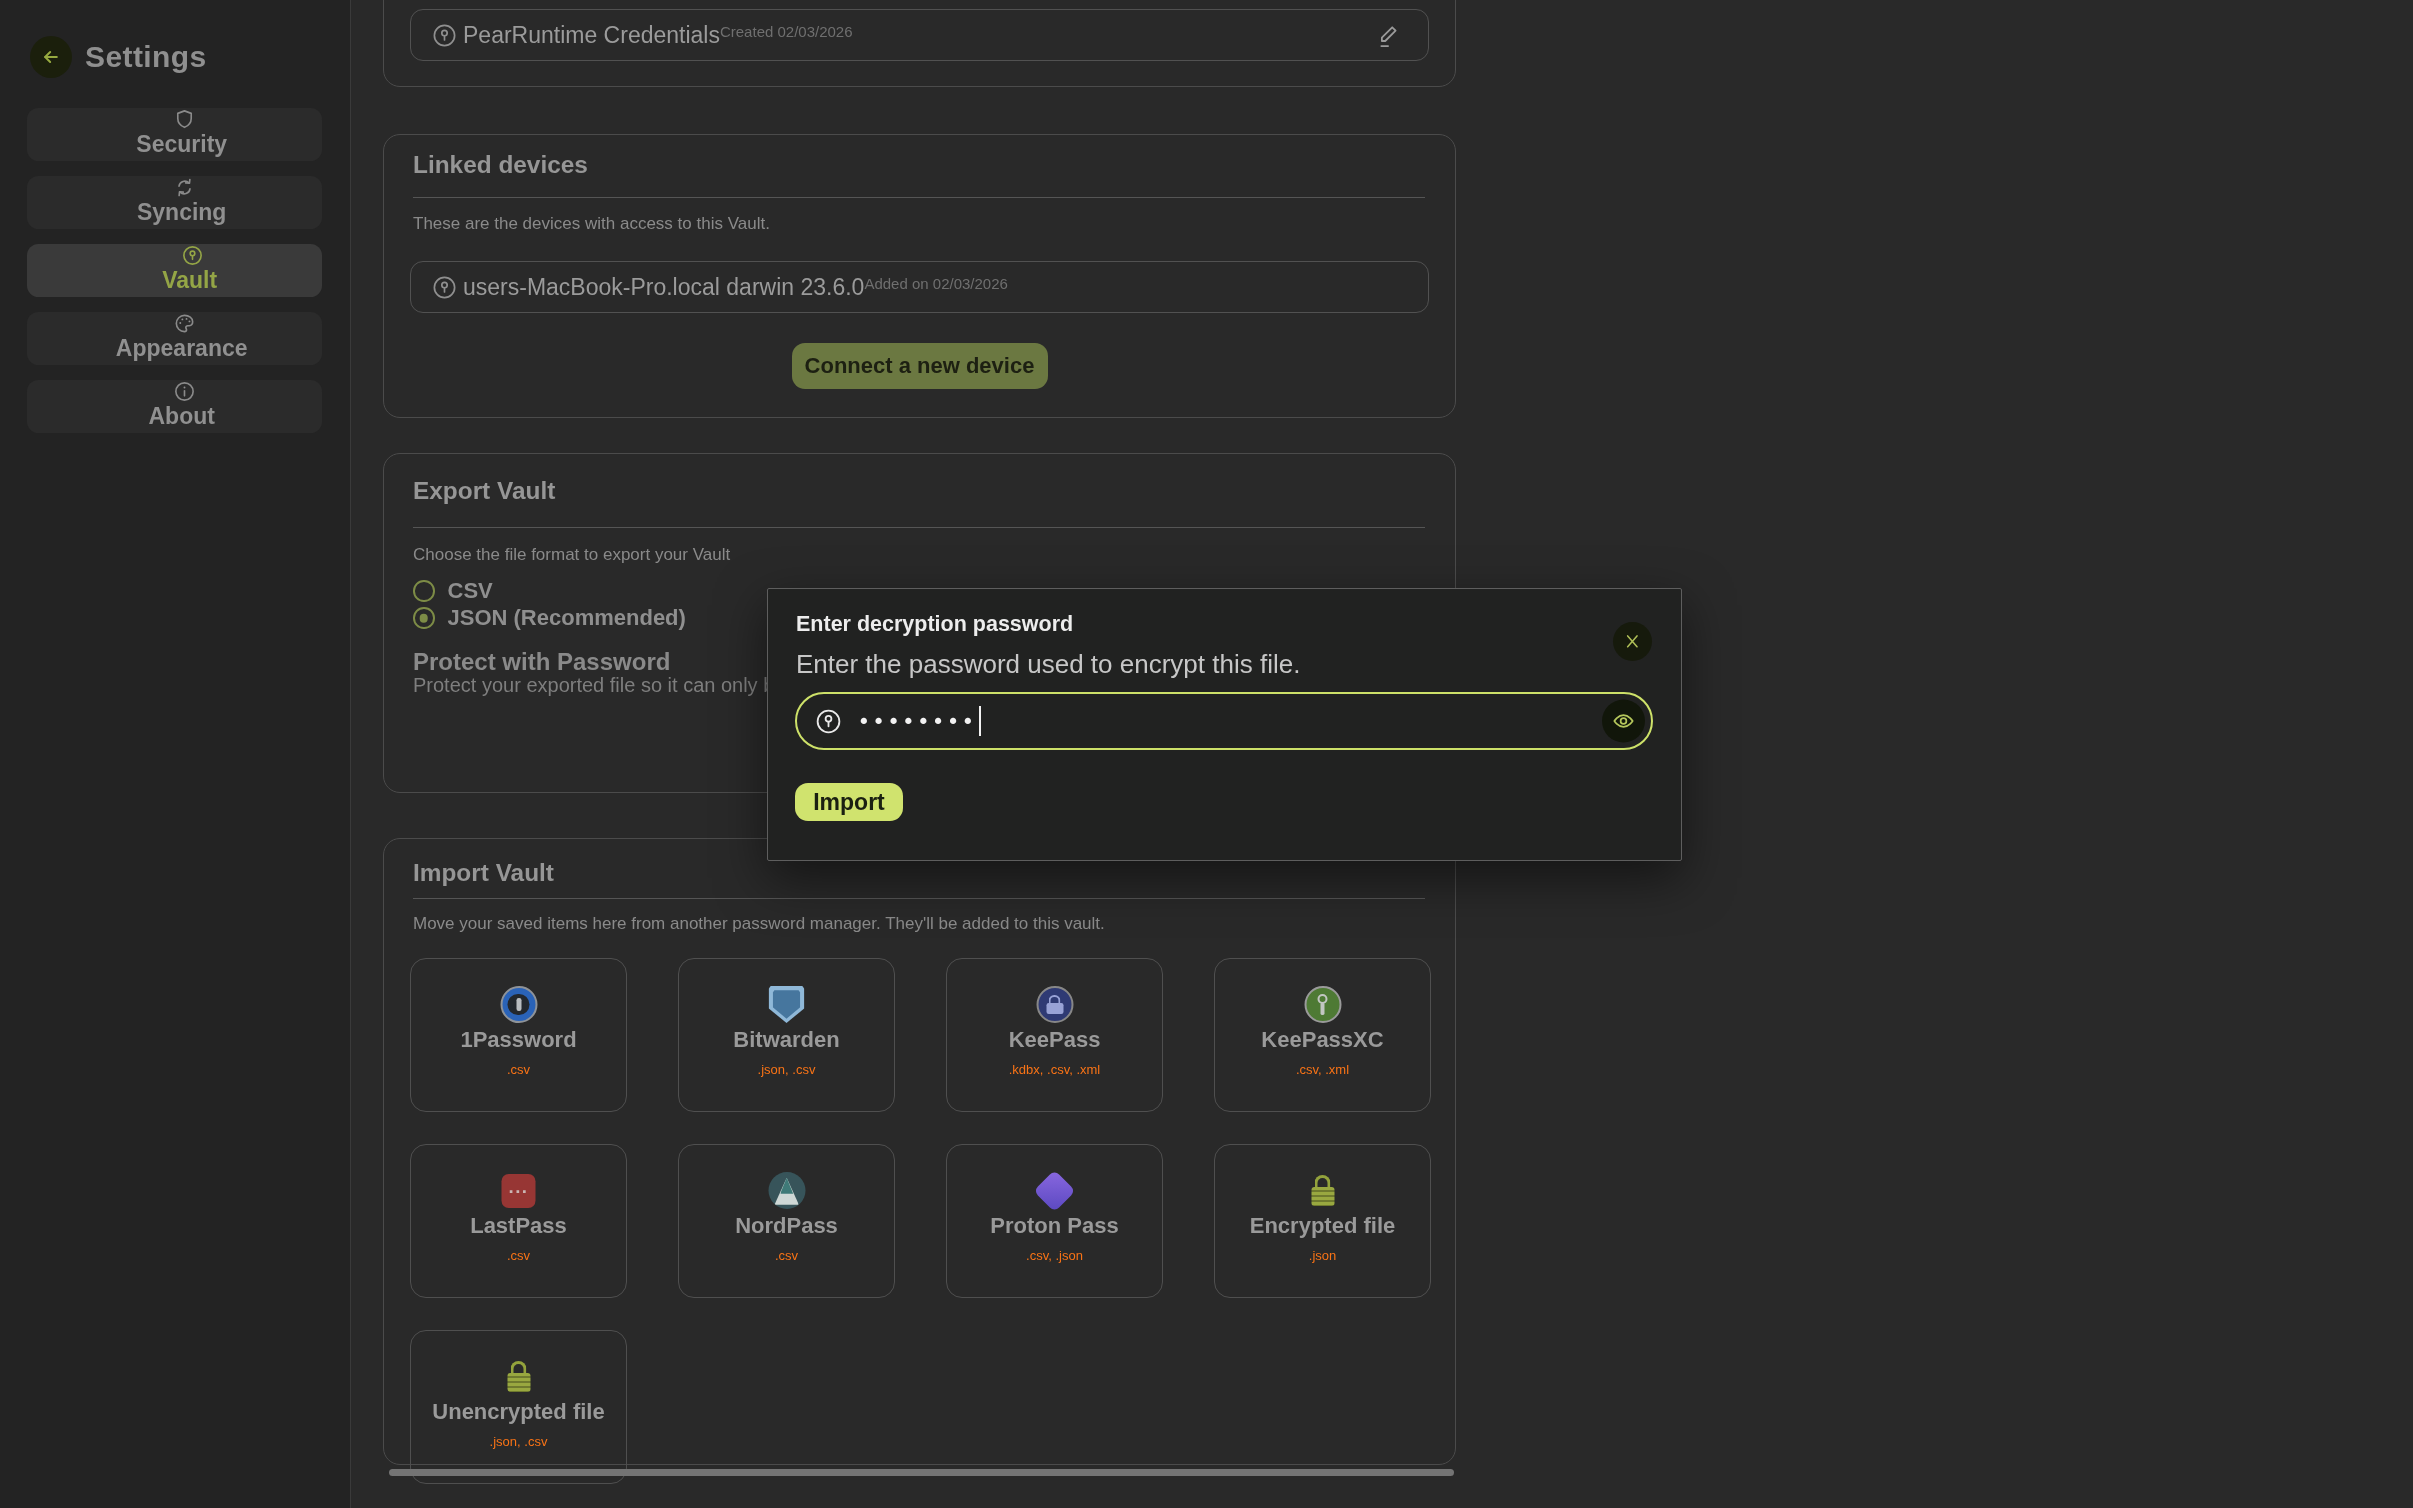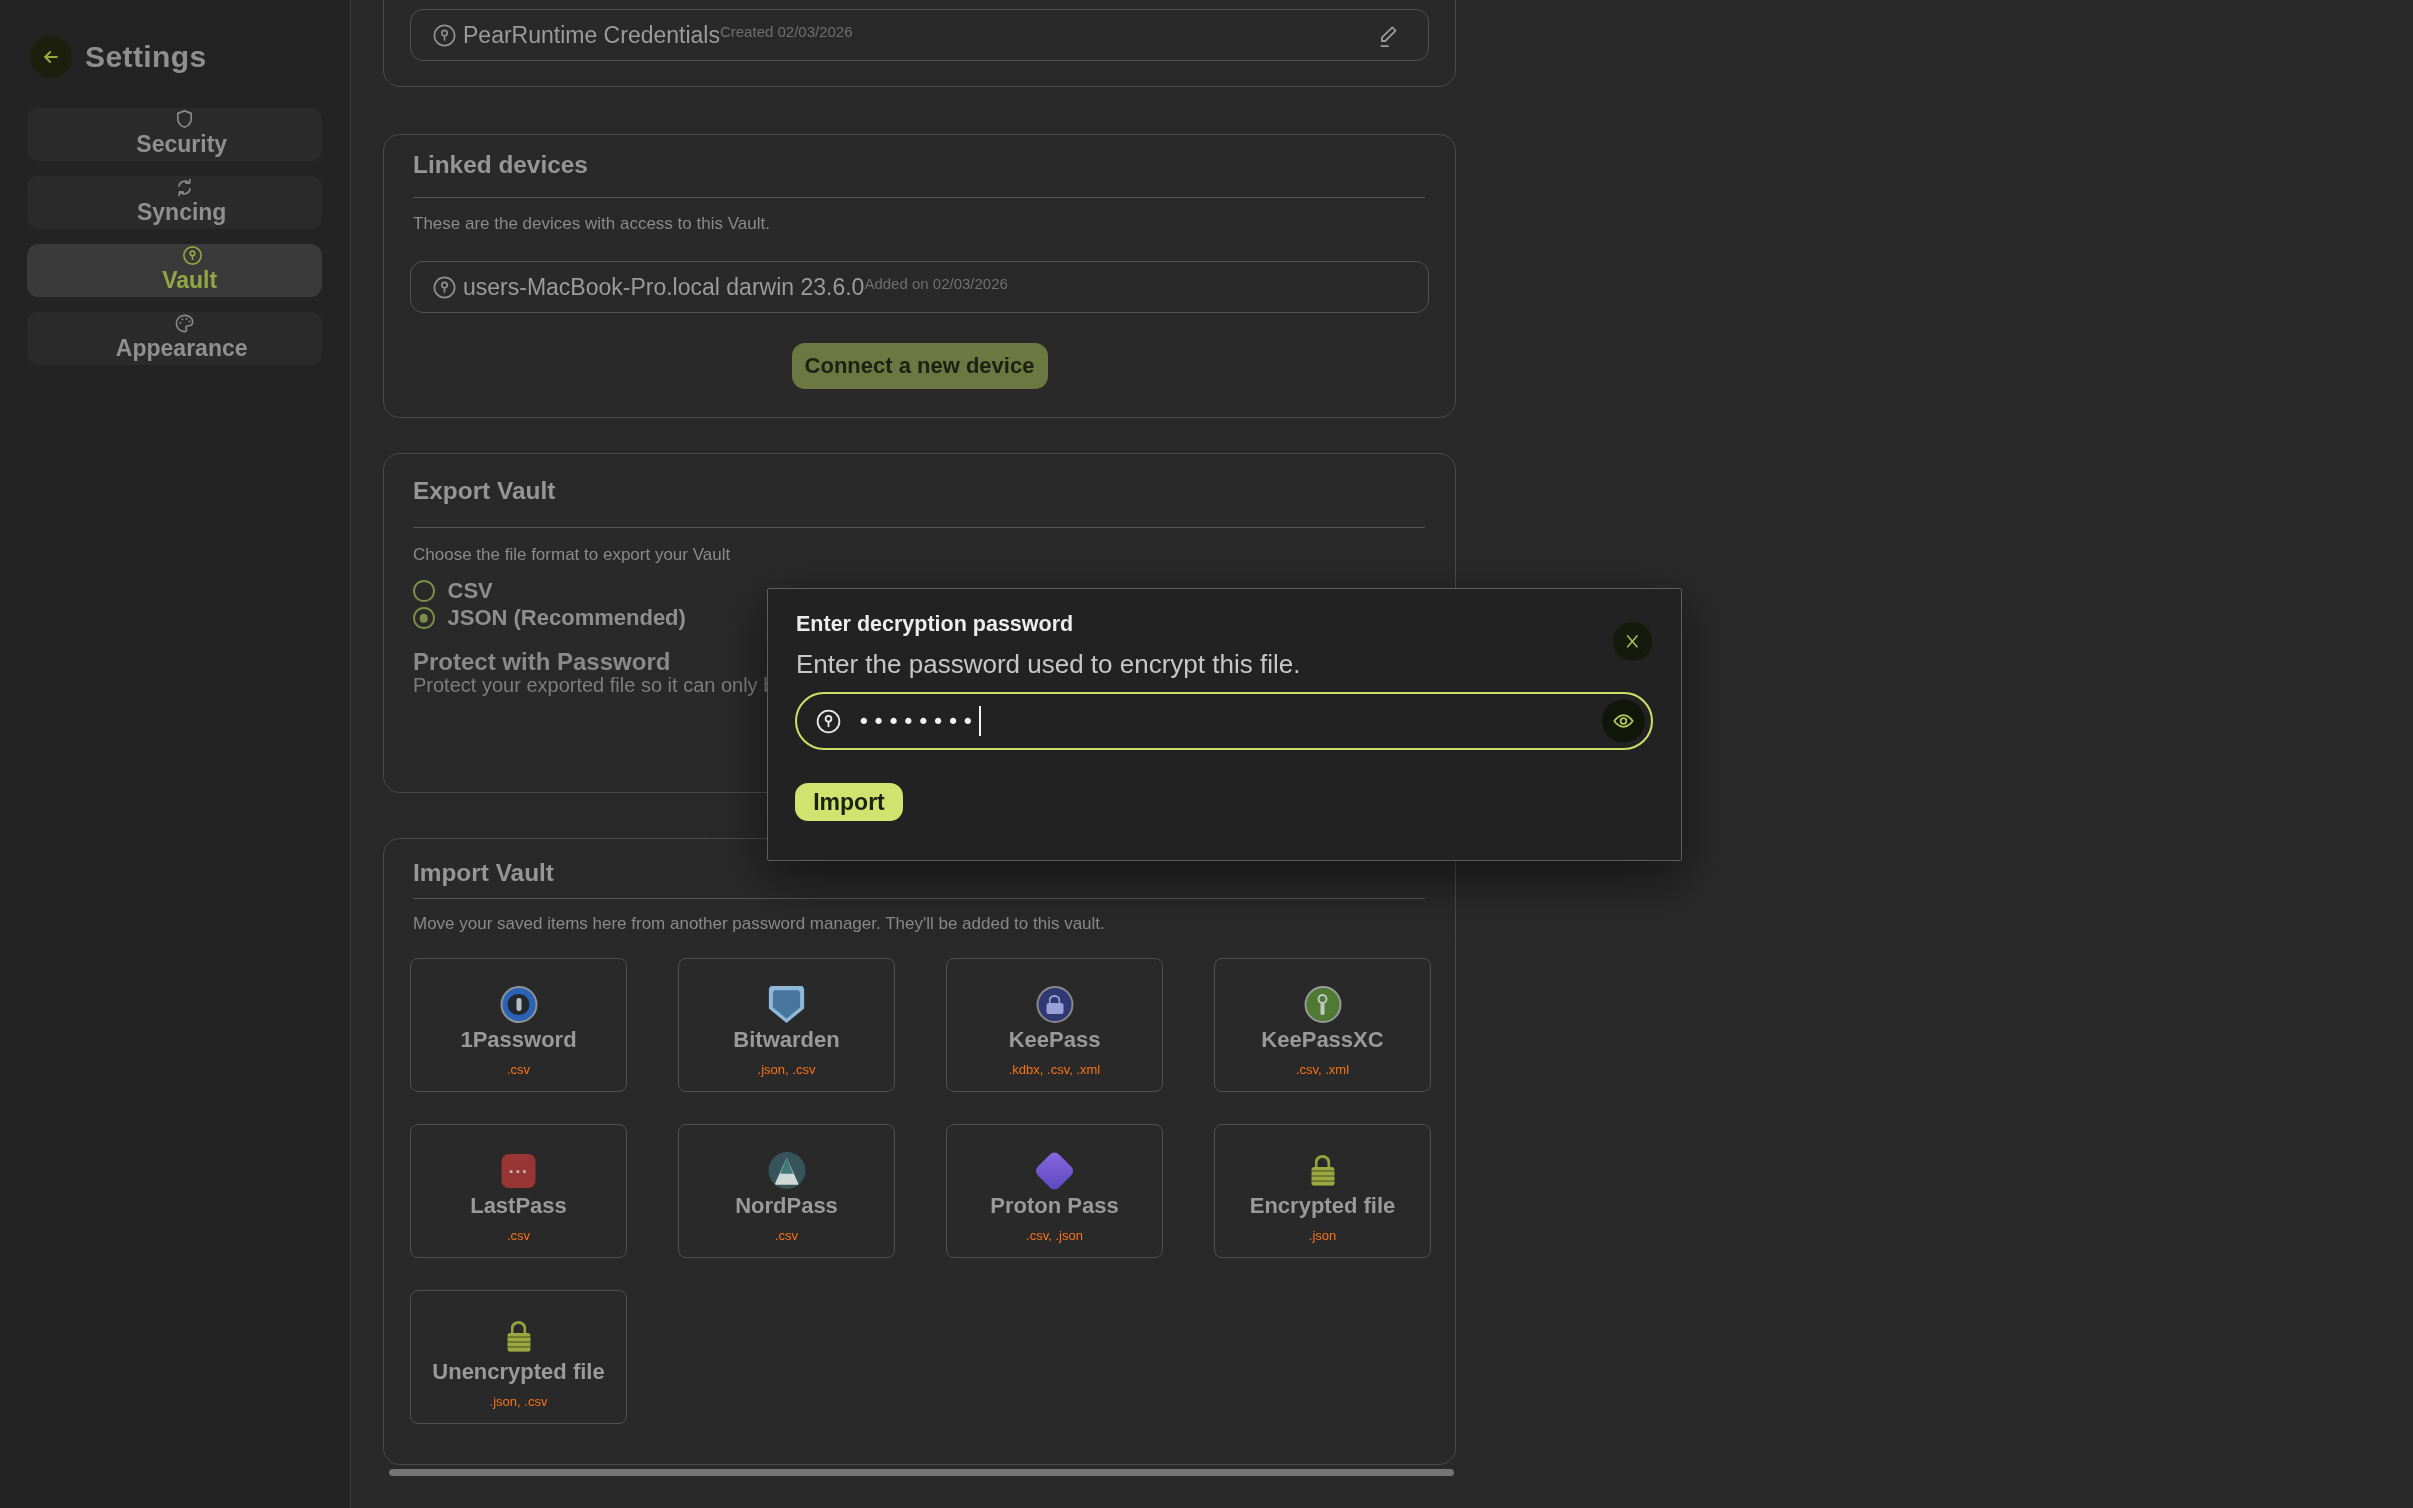--- a/index.html
+++ b/index.html
@@ -47,21 +47,21 @@
   .radio-row{position:absolute;left:29px;display:flex;align-items:center;height:24.4px;cursor:pointer;}
   .radio{width:21.5px;height:21.5px;border-radius:50%;border:2.9px solid #7d8c46;position:relative;flex:0 0 auto;}
   .radio.selected::after{content:"";position:absolute;left:50%;top:50%;transform:translate(-50%,-50%);width:8.6px;height:8.6px;border-radius:50%;background:#7d8c46;}
   .radio-label{margin-left:13px;font-size:22px;font-weight:bold;color:#8f8f8f;}
 
   .protect-h{position:absolute;left:29px;font-size:24px;font-weight:bold;color:#8a8a8a;}
   .protect-d{position:absolute;left:29px;font-size:20px;color:#7e7e7e;white-space:nowrap;}
 
   
   .grid{position:absolute;left:26px;top:119px;display:grid;grid-template-columns:repeat(4,217px);column-gap:51px;row-gap:32px;}
-  .src-card{width:217px;height:134px;border:1.4px solid #4f4f4f;border-radius:8px;position:relative;cursor:pointer;}
+  .src-card{width:217px;height:154px;border:1.4px solid #4f4f4f;border-radius:16px;position:relative;cursor:pointer;}
   .src-icon{position:absolute;left:50%;top:27px;transform:translateX(-50%);width:37px;height:37px;display:flex;align-items:center;justify-content:center;}
   .src-name{position:absolute;left:0;right:0;top:68px;text-align:center;font-size:22px;font-weight:bold;color:#9a9a9a;}
   .src-fmt{position:absolute;left:0;right:0;top:103px;text-align:center;font-size:13px;color:#f97316;}
 
   
   .i-1p{width:37px;height:37px;border-radius:50%;border:2.2px solid #8f9398;background:#2a63b8;display:flex;align-items:center;justify-content:center;}
   .i-1p .inner{width:21.5px;height:21.5px;border-radius:50%;background:#23282e;display:flex;align-items:center;justify-content:center;}
   .i-1p .bar{width:5px;height:13px;border-radius:2.2px;background:#b9bdc1;}
   .i-bw{width:36px;height:37px;background:#8fb8d8;clip-path:polygon(6% 0%,94% 0%,100% 8%,100% 60%,50% 100%,0% 60%,0% 8%);position:relative;}
   .i-bw .inner{position:absolute;left:4.3px;top:4.3px;right:4.3px;bottom:4.3px;background:#46769e;clip-path:polygon(6% 0%,94% 0%,100% 8%,100% 60%,50% 100%,0% 60%,0% 8%);}
@@ -144,20 +144,30 @@
         <svg viewBox="0 0 24 24" stroke-width="1.7" stroke-linejoin="round">
             <path d="M12 3.5a8.5 8.5 0 1 0 0 17c1.4 0 2.1-.9 2.1-1.9 0-.9-.7-1.5-.7-2.4 0-1 .8-1.8 1.9-1.8h1.6a4.3 4.3 0 0 0 3.6-4.3c0-3.6-3.8-6.6-8.5-6.6z"></path>
             <circle cx="7.6" cy="11.4" r="1" fill="currentColor" stroke="none"></circle>
             <circle cx="9.8" cy="7.7" r="1" fill="currentColor" stroke="none"></circle>
             <circle cx="14.1" cy="7.2" r="1" fill="currentColor" stroke="none"></circle>
             <circle cx="17.2" cy="9.8" r="1" fill="currentColor" stroke="none"></circle>
           </svg>
       </span>
       <span class="nlabel">Appearance</span>
     </div>
+    <div class="nav-item">
+      <span class="nicon">
+        <svg viewBox="0 0 24 24" stroke-width="1.7" stroke-linecap="round">
+            <circle cx="12" cy="12" r="9"></circle>
+            <path d="M12 11.2V16.5"></path>
+            <circle cx="12" cy="7.8" r="1" fill="currentColor" stroke="none"></circle>
+          </svg>
+      </span>
+      <span class="nlabel">About</span>
+    </div>
   </nav>
 </aside>
 
 <main>
 
   <section class="panel" style="top:-29px;height:116px;">
     <div class="row-card" style="top:37px;">
       <span class="kicon">
         <svg viewBox="0 0 24 24" stroke-width="1.5" stroke-linecap="round">
             <circle cx="12" cy="12" r="9"></circle>

